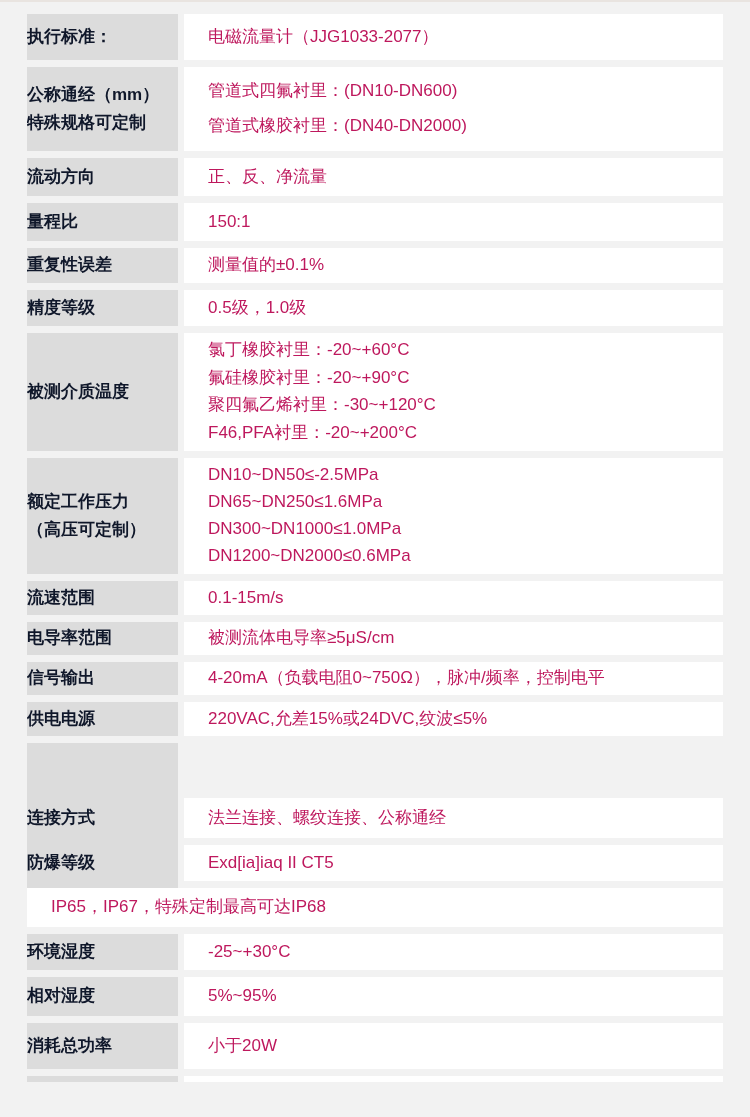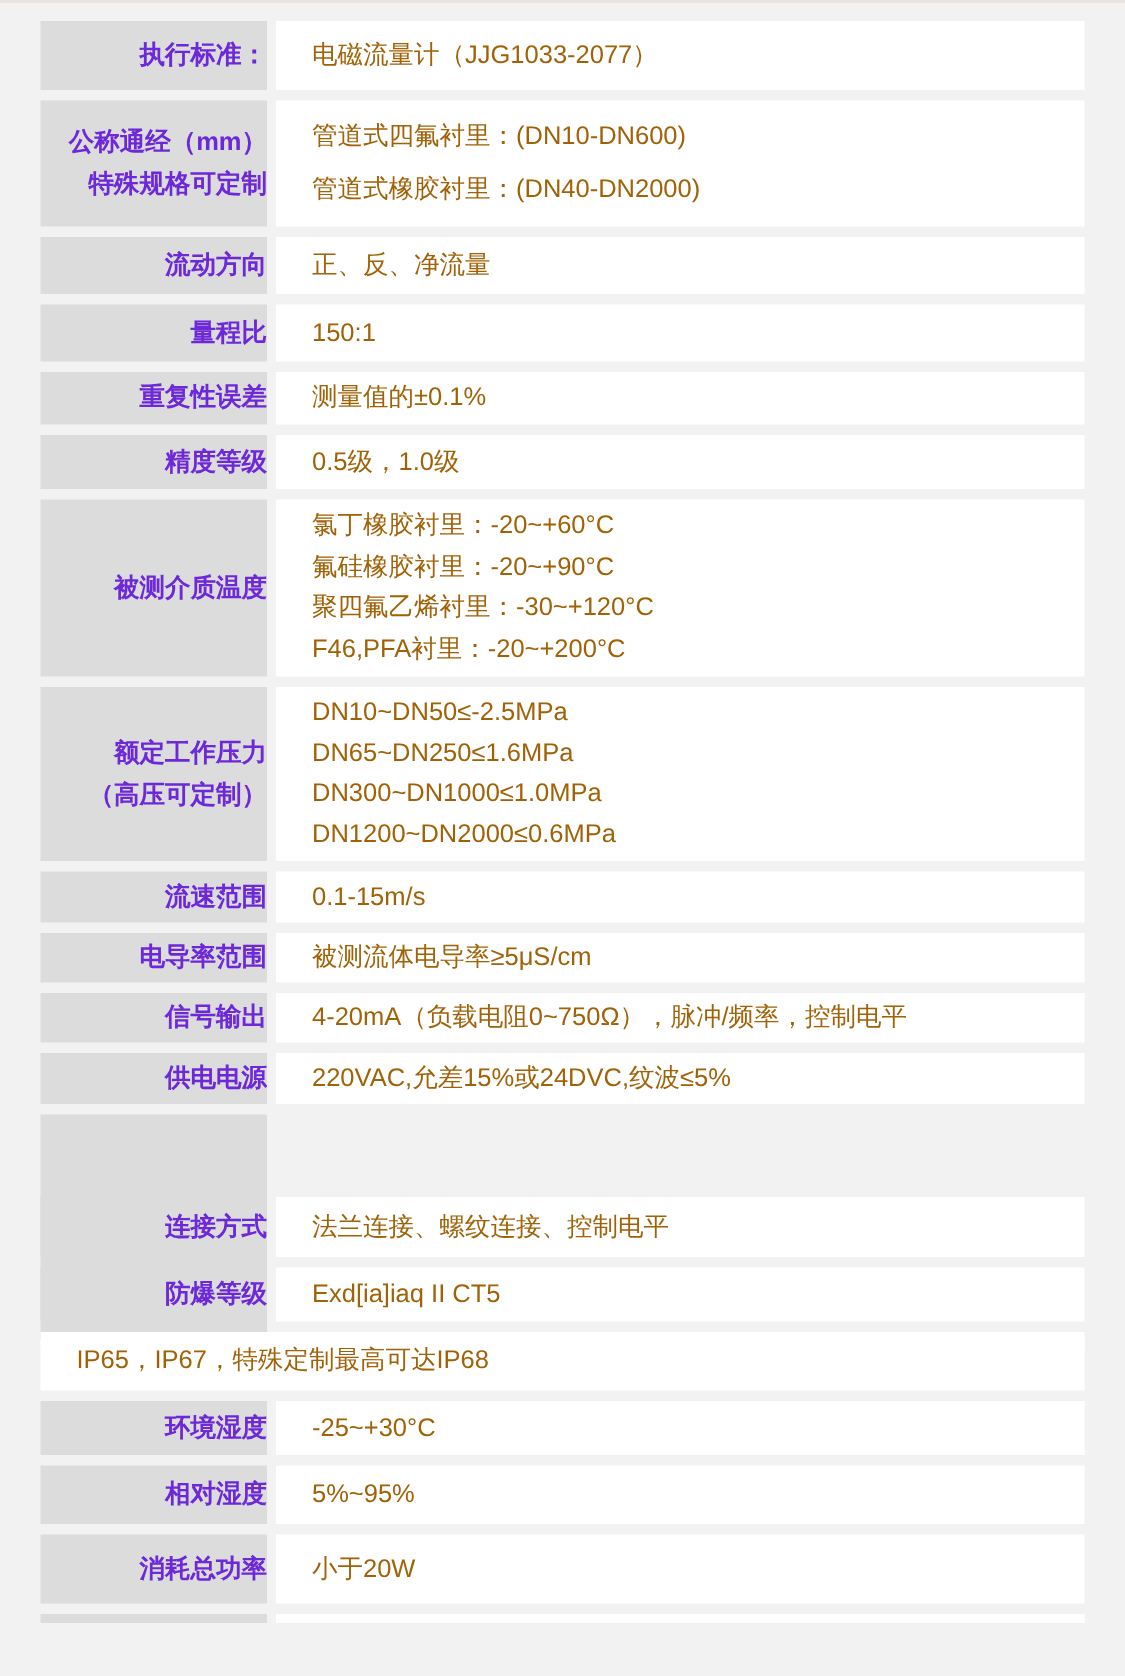--- a/index.html
+++ b/index.html
@@ -30,39 +30,39 @@
     margin-bottom: 13px;
     flex-direction: column;
   }
   .label-cell {
     width: 151px;
     flex: 0 0 151px;
     margin-right: 6px;
     background: #dcdcdc;
     display: flex;
     flex-direction: column;
-    align-items: flex-end;
+    align-items: flex-start;
     justify-content: center;
     text-align: center;
     font-size: 17px;
     font-weight: 700;
     line-height: 1.65;
-    color: #6d28d9;
+    color: #0f172a;
     overflow: hidden;
   }
   .value-cell {
     flex: 1 1 auto;
     background: #ffffff;
     display: flex;
     flex-direction: column;
     justify-content: space-evenly;
     padding: 2px 10px 2px 24px;
     font-size: 17px;
     font-weight: 400;
-    color: #a16207;
+    color: #be185d;
     overflow: hidden;
   }
   .value-line {
     line-height: 1.35;
     white-space: nowrap;
   }
   .sliver {
     margin-bottom: 0;
   }
   .sliver .label-cell, .sliver .value-cell {
@@ -201,21 +201,21 @@
     <div class="value-cell">
       <div class="value-line">上游≥5DN，下游≥2DN</div>
     </div>
   </div>
 
   <div class="row" style="height:40px">
     <div class="label-cell">
       <span>连接方式</span>
     </div>
     <div class="value-cell">
-      <div class="value-line">法兰连接、螺纹连接、控制电平</div>
+      <div class="value-line">法兰连接、螺纹连接、公称通经</div>
     </div>
   </div>
 
   <div class="row" style="height:36px">
     <div class="label-cell">
       <span>防爆等级</span>
     </div>
     <div class="value-cell">
       <div class="value-line">Exd[ia]iaq II CT5</div>
     </div>

